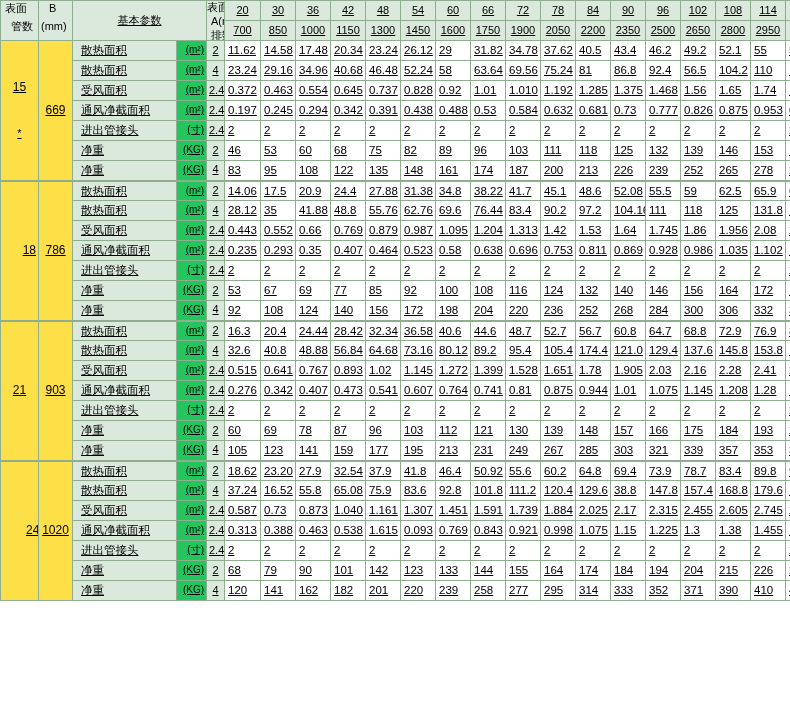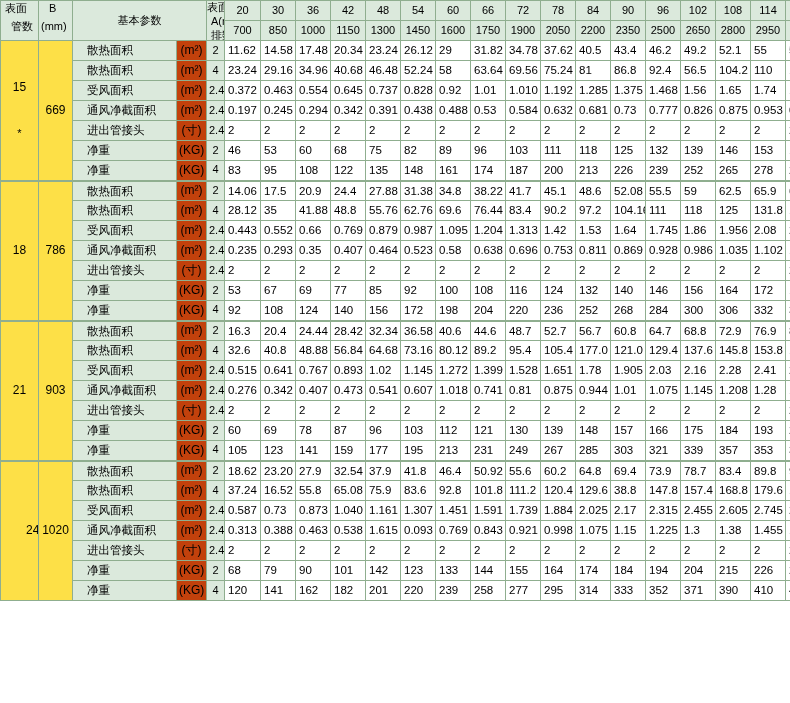--- a/index.html
+++ b/index.html
@@ -7,20 +7,21 @@
     width:790px;height:703px;
     background:#ffffff;
     font-family:"Liberation Sans", sans-serif;
     font-size:11px;
     color:#000;
   }
   #sheet{
     width:790px;height:703px;
     box-sizing:border-box;
     overflow:hidden;
+    text-decoration:underline;
   }
   table{
     border-collapse:collapse;
     width:790px;
     table-layout:fixed;
   }
   td,th{
     border:1px solid #8fae8f;
     padding:0 2px;
     font-weight:normal;
@@ -39,29 +40,29 @@
   }
   .grp{
     background:#fde047;
     text-align:center;
     vertical-align:middle;
     font-size:12px;
   }
   .param{
     background:#dbe9dc;
     text-align:left;
-    padding-left:14px;
+    padding-left:8px;
     vertical-align:middle;
     font-size:11.5px;
   }
   .unit{
-    background:#c2410c;
-    text-align:center;
+    background:#22c55e;
+    text-align:right;
     vertical-align:middle;
-    font-size:12px;
+    font-size:10px;
   }
   .rows{
     background:#dbe9dc;
     text-align:center;
     vertical-align:middle;
     font-size:11px;
   }
   .val{
     background:#ffffff;
     text-align:left;
@@ -329,21 +330,21 @@
           <td class="val">200</td>
           <td class="val">213</td>
           <td class="val">226</td>
           <td class="val">239</td>
           <td class="val">252</td>
           <td class="val">265</td>
           <td class="val">278</td>
           <td class="val">291</td>
         </tr>
         <tr class="sep-top">
-          <td class="grp" rowspan="7" style="position: relative;">
+          <td class="grp" rowspan="7" style="position: relative; text-align: right;">
             <div>18</div>
           </td>
           <td class="grp" rowspan="7">786</td>
           <td class="param">散热面积</td>
           <td class="unit">(m²)</td>
           <td class="rows">2</td>
           <td class="val">14.06</td>
           <td class="val">17.5</td>
           <td class="val">20.9</td>
           <td class="val">24.4</td>
@@ -526,21 +527,21 @@
           <td class="val">32.6</td>
           <td class="val">40.8</td>
           <td class="val">48.88</td>
           <td class="val">56.84</td>
           <td class="val">64.68</td>
           <td class="val">73.16</td>
           <td class="val">80.12</td>
           <td class="val">89.2</td>
           <td class="val">95.4</td>
           <td class="val">105.4</td>
-          <td class="val">177.0</td>
+          <td class="val">174.4</td>
           <td class="val">121.0</td>
           <td class="val">129.4</td>
           <td class="val">137.6</td>
           <td class="val">145.8</td>
           <td class="val">153.8</td>
           <td class="val">161.6</td>
         </tr>
         <tr>
           <td class="param">受风面积</td>
           <td class="unit">(m²)</td>
@@ -566,21 +567,21 @@
         <tr>
           <td class="param">通风净截面积</td>
           <td class="unit">(m²)</td>
           <td class="rows">2.4</td>
           <td class="val">0.276</td>
           <td class="val">0.342</td>
           <td class="val">0.407</td>
           <td class="val">0.473</td>
           <td class="val">0.541</td>
           <td class="val">0.607</td>
-          <td class="val">1.018</td>
+          <td class="val">0.764</td>
           <td class="val">0.741</td>
           <td class="val">0.81</td>
           <td class="val">0.875</td>
           <td class="val">0.944</td>
           <td class="val">1.01</td>
           <td class="val">1.075</td>
           <td class="val">1.145</td>
           <td class="val">1.208</td>
           <td class="val">1.28</td>
           <td class="val">1.345</td>

